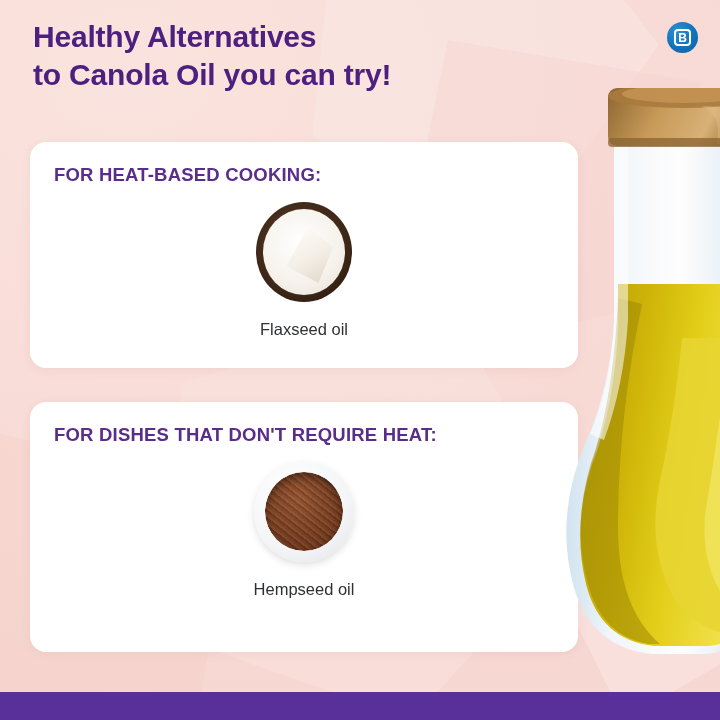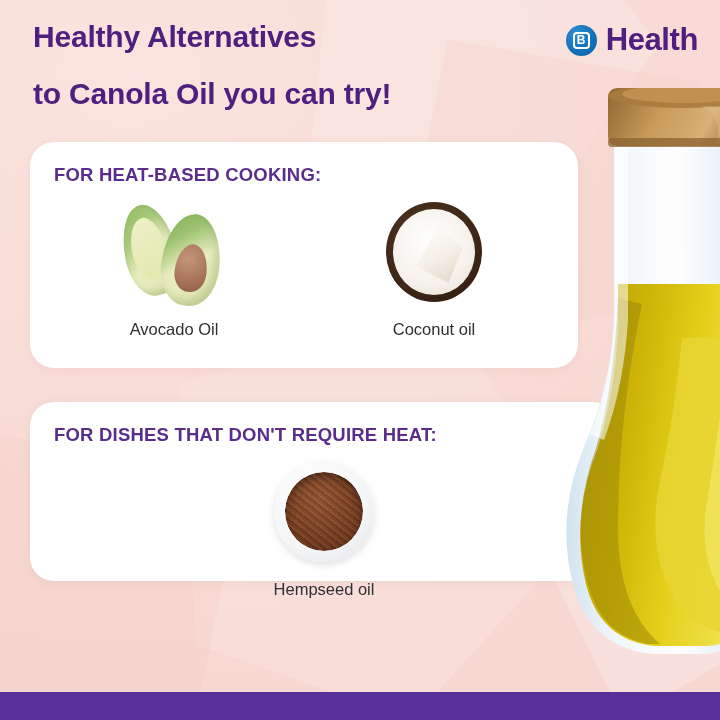--- a/index.html
+++ b/index.html
@@ -72,21 +72,21 @@
     position: absolute;
     left: 33px;
     top: 18px;
     width: 470px;
     color: #4d2080;
     font-size: 30px;
     font-weight: bold;
     line-height: 1.28;
     letter-spacing: -0.2px;
   }
-  .headline .l2 { display: block; margin-top: 19px; }
+  .headline .l2 { display: block; }
 
   .brand {
     position: absolute;
     right: 22px;
     top: 22px;
     display: flex;
     align-items: center;
     gap: 9px;
   }
   .brand-mark {
@@ -117,25 +117,25 @@
     color: #4d2080;
     font-size: 31px;
     font-weight: bold;
     letter-spacing: -0.4px;
   }
 
   
   .card {
     position: absolute;
     background: #ffffff;
-    border-radius: 24px;
+    border-radius: 16px;
     box-shadow: 0 2px 10px rgba(140, 90, 90, .08);
   }
   .card-1 { left: 30px; top: 142px; width: 548px; height: 226px; }
-  .card-2 { left: 30px; top: 402px; width: 548px; height: 179px; padding-left: 40px; }
+  .card-2 { left: 30px; top: 402px; width: 548px; height: 250px; }
 
   .card-title {
     position: absolute;
     left: 24px;
     top: 22px;
     color: #5a2d8c;
     font-size: 18.5px;
     font-weight: bold;
     letter-spacing: .2px;
     white-space: nowrap;
@@ -342,43 +342,35 @@
 
   <div class="headline">
     <span>Healthy Alternatives</span>
     <span class="l2">to Canola Oil you can try!</span>
   </div>
 
   <div class="brand">
     <div class="brand-mark">
       <span class="glyph">B</span>
     </div>
-    <span class="brand-name">Health</span>
   </div>
 
   <div class="card card-1">
     <div class="card-title">FOR HEAT-BASED COOKING:</div>
     <div class="items">
 
-      <div class="item">
-        <div class="item-art">
-          <div class="avo-half avo-back"></div>
-          <div class="avo-half avo-front"></div>
-        </div>
-        <div class="item-label">Avocado Oil</div>
-      </div>
 
 
       <div class="item">
         <div class="item-art">
           <div class="coco">
             <div class="coco-chunk"></div>
           </div>
         </div>
-        <div class="item-label">Coconut oil</div>
+        <div class="item-label">Flaxseed oil</div>
       </div>
 
     </div>
   </div>
 
   <div class="card card-2">
     <div class="card-title">FOR DISHES THAT DON'T REQUIRE HEAT:</div>
     <div class="items">
 
 

